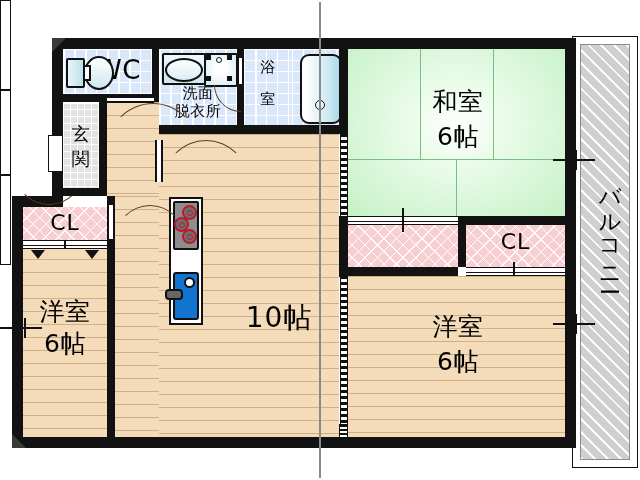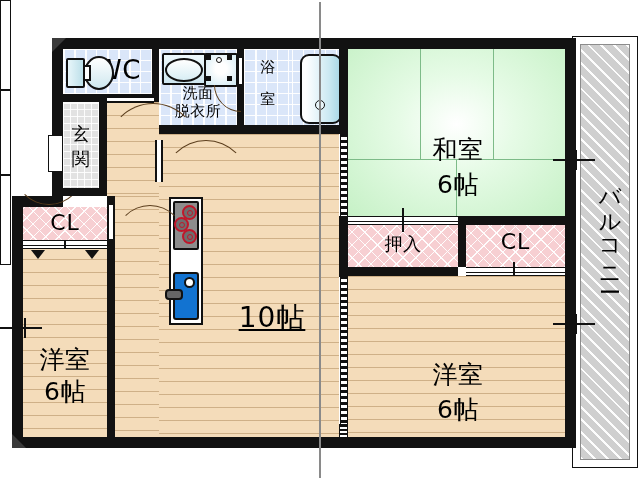--- a/index.html
+++ b/index.html
@@ -45,21 +45,21 @@
   }
   .floor-balcony{
     background-color:#cfcfcf;
     background-image:repeating-linear-gradient(45deg,
         rgba(255,255,255,.95) 0 2px, rgba(255,255,255,0) 2px 9px);
   }
 
   
   .lbl{position:absolute;color:#000;text-align:center;line-height:1.04;
        white-space:pre;font-weight:400;letter-spacing:.5px;}
-  .lbl-room{font-size:25px;font-weight:500;margin-top:48px;}
+  .lbl-room{font-size:25px;font-weight:500;}
   .lbl-mid{font-size:18px;}
   .lbl-sm{font-size:15px;}
   .lbl-cl{font-size:22px;letter-spacing:1px;}
   .lbl-wc{font-size:26px;font-weight:400;}
   .lbl-ldk{font-size:28px;font-weight:500;letter-spacing:1px;}
   .vert{writing-mode:vertical-rl;text-orientation:upright;}
 
   
   .door-opening{background:#ffffff;border-top:2px solid #111;border-bottom:2px solid #111;}
   .door-opening-v{background:#ffffff;border-left:2px solid #111;border-right:2px solid #111;}
@@ -190,21 +190,21 @@
 
   <div class="b door-opening" style="left:107px;top:96px;width:47px;height:7px;"></div>
   <div class="swing" style="left:107px;top:103px;width:90px;height:90px;
               border-color:#5a3d1c;border-left-color:transparent;
               border-bottom-color:transparent;border-right-color:transparent;
               transform:rotate(0deg);"></div>
 
   <div class="b floor-wood" style="left:159px;top:134px;width:180px;height:303px;"></div>
 
   <div class="b floor-wood" style="left:107px;top:196px;width:52px;height:241px;"></div>
-  <div class="lbl lbl-ldk" style="left:212px;top:303px;width:120px;text-decoration:underline;">10帖</div>
+  <div class="lbl lbl-ldk" style="left:219px;top:303px;width:120px;">10帖</div>
 
   <div class="b door-opening-v" style="left:155px;top:140px;width:8px;height:42px;background:#fff;"></div>
   <div class="swing" style="left:163px;top:140px;width:84px;height:84px;
               border-color:#5a3d1c;border-left-color:transparent;
               border-bottom-color:transparent;border-right-color:transparent;"></div>
 
   <div class="kcounter" style="left:169px;top:197px;width:30px;height:124px;"></div>
   <div class="stove" style="left:173px;top:201px;width:22px;height:45px;"></div>
   <div class="burner" style="left:182px;top:205px;width:11px;height:11px;"></div>
   <div class="burner" style="left:174px;top:217px;width:11px;height:11px;"></div>
@@ -246,21 +246,20 @@
 
   <div class="b fusuma-v" style="left:340px;top:134px;width:8px;height:82px;"></div>
 
   <div class="win" style="left:565px;top:99px;width:9px;height:83px;"></div>
   <div class="tick-h" style="left:553px;top:159px;width:42px;"></div>
   <div class="tick-v" style="left:575px;top:150px;height:20px;"></div>
 
   <div class="b wall" style="left:348px;top:216px;width:217px;height:9px;"></div>
 
   <div class="b floor-cl" style="left:348px;top:225px;width:110px;height:42px;"></div>
-  <div class="lbl lbl-mid" style="left:348px;top:235px;width:110px;">押入</div>
 
   <div class="b slide-h" style="left:348px;top:216px;width:110px;height:9px;"></div>
   <div class="tick-v" style="left:402px;top:208px;height:24px;"></div>
 
   <div class="b wall" style="left:458px;top:225px;width:8px;height:42px;"></div>
 
   <div class="b floor-cl" style="left:466px;top:225px;width:99px;height:42px;"></div>
   <div class="lbl lbl-cl" style="left:466px;top:231px;width:99px;">CL</div>
   <div class="b slide-h" style="left:466px;top:267px;width:99px;height:9px;"></div>
   <div class="tick-v" style="left:513px;top:262px;height:24px;"></div>

